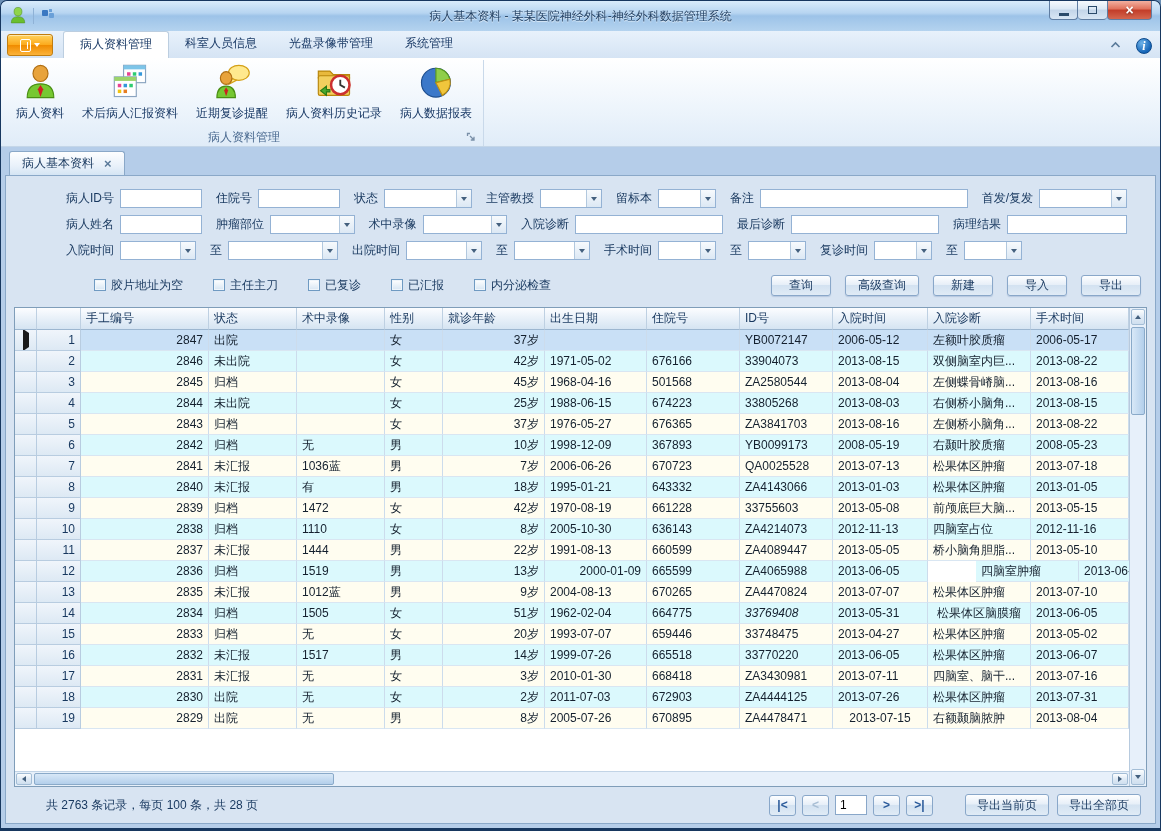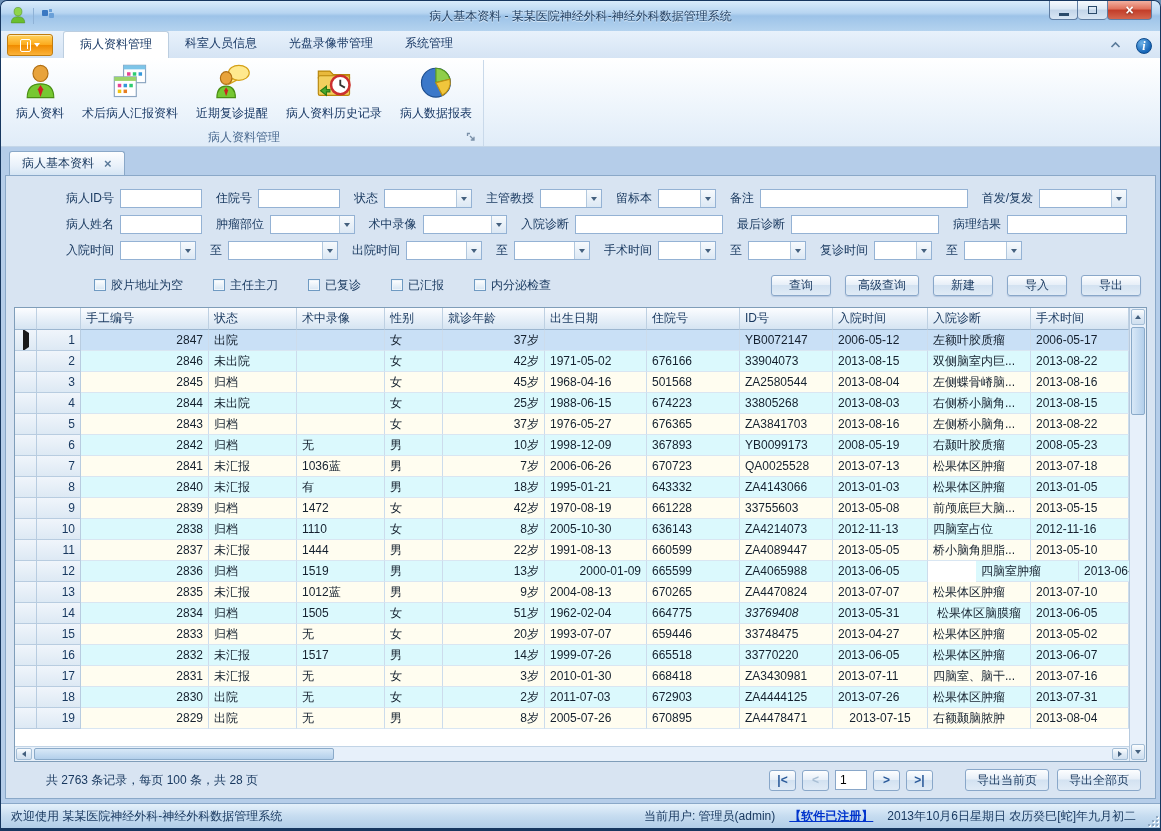--- a/index.html
+++ b/index.html
@@ -781,29 +781,13 @@
           <div class="pbtn">&gt;|</div>
           <div class="exports" id="export-buttons">
               <div class="ebtn">导出当前页</div>
               <div class="ebtn">导出全部页</div>
             </div>
         </div>
       </div>
     </div>
   </div>
 
-  <div class="statusbar">
-    <span>欢迎使用 某某医院神经外科-神经外科数据管理系统</span>
-    <div class="sb-right">
-      <span>当前用户: 管理员(admin)</span>
-      <span class="reg-link">【软件已注册】</span>
-      <span>2013年10月6日星期日 农历癸巳[蛇]年九月初二</span>
-    </div>
-    <div class="grip">
-        <i></i>
-        <i></i>
-        <i></i>
-        <i></i>
-        <i></i>
-        <i></i>
-      </div>
-  </div>
 </div>
 
 </body></html>

